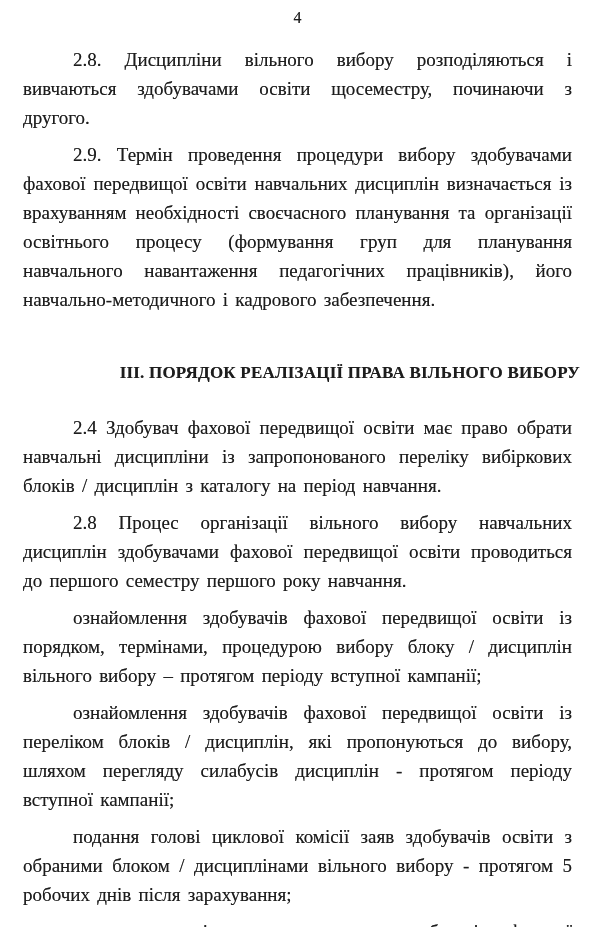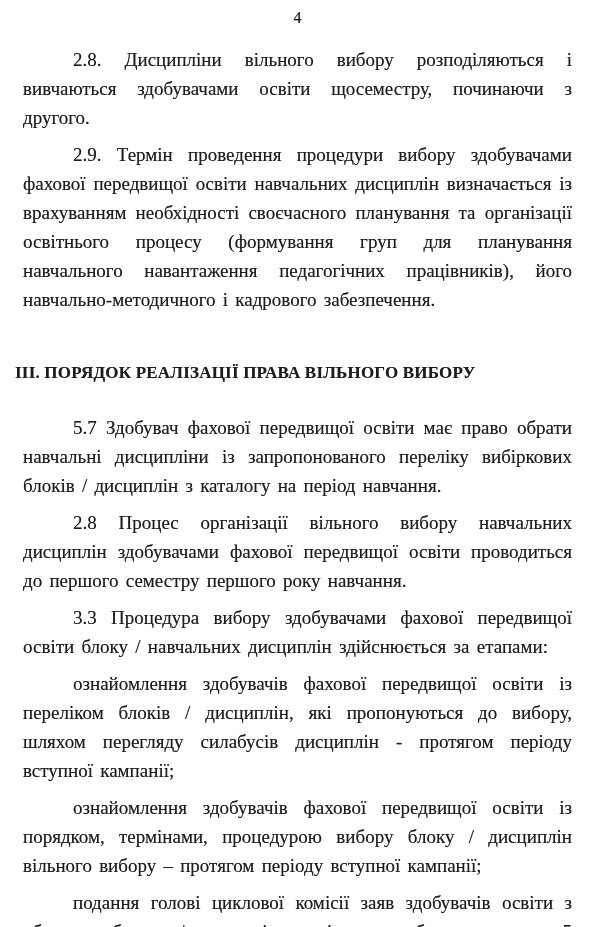--- a/index.html
+++ b/index.html
@@ -35,21 +35,21 @@
     line-height: 29px;
     text-align: justify;
     text-indent: 50px;
     word-spacing: 2.5px;
   }
   h2.section-heading {
     margin: 44px 0 26px 0;
     font-size: 17px;
     line-height: 29px;
     font-weight: bold;
-    text-align: left;
+    text-align: right;
     letter-spacing: 0.2px;
   }
   h2.section-heading .heading-line {
     display: block;
   }
 </style>
 </head>
 <body>
 
 <div class="page">
@@ -57,27 +57,26 @@
   <div class="page-number">4</div>
 
   <p class="body-par">2.8. Дисципліни вільного вибору розподіляються і вивчаються здобувачами освіти щосеместру, починаючи з другого.</p>
 
   <p class="body-par">2.9. Термін проведення процедури вибору здобувачами фахової передвищої освіти навчальних дисциплін визначається із врахуванням необхідності своєчасного планування та організації освітнього процесу (формування груп для планування навчального навантаження педагогічних працівників), його навчально-методичного і кадрового забезпечення.</p>
 
   <h2 class="section-heading">
     <span class="heading-line">ІІІ. ПОРЯДОК РЕАЛІЗАЦІЇ ПРАВА ВІЛЬНОГО ВИБОРУ</span>
   </h2>
 
-  <p class="body-par">5.7 Здобувач фахової передвищої освіти має право обрати навчальні дисципліни із запропонованого переліку вибіркових блоків / дисциплін з каталогу на період навчання.</p>
+  <p class="body-par">2.4 Здобувач фахової передвищої освіти має право обрати навчальні дисципліни із запропонованого переліку вибіркових блоків / дисциплін з каталогу на період навчання.</p>
 
   <p class="body-par">2.8 Процес організації вільного вибору навчальних дисциплін здобувачами фахової передвищої освіти проводиться до першого семестру першого року навчання.</p>
 
-  <p class="body-par">3.3 Процедура вибору здобувачами фахової передвищої освіти блоку / навчальних дисциплін здійснюється за етапами:</p>
+
+  <p class="body-par">ознайомлення здобувачів фахової передвищої освіти із порядком, термінами, процедурою вибору блоку / дисциплін вільного вибору – протягом періоду вступної кампанії;</p>
 
   <p class="body-par">ознайомлення здобувачів фахової передвищої освіти із переліком блоків / дисциплін, які пропонуються до вибору, шляхом перегляду силабусів дисциплін - протягом періоду вступної кампанії;</p>
-
-  <p class="body-par">ознайомлення здобувачів фахової передвищої освіти із порядком, термінами, процедурою вибору блоку / дисциплін вільного вибору – протягом періоду вступної кампанії;</p>
 
   <p class="body-par">подання голові циклової комісії заяв здобувачів освіти з обраними блоком / дисциплінами вільного вибору - протягом 5 робочих днів після зарахування;</p>
 
   <p class="body-par">опрацювання і погодження заяв здобувачів фахової передвищої освіти, їх погодження – протягом 10 робочих днів після зарахування;</p>
 
 </div>
 
 </body></html>

